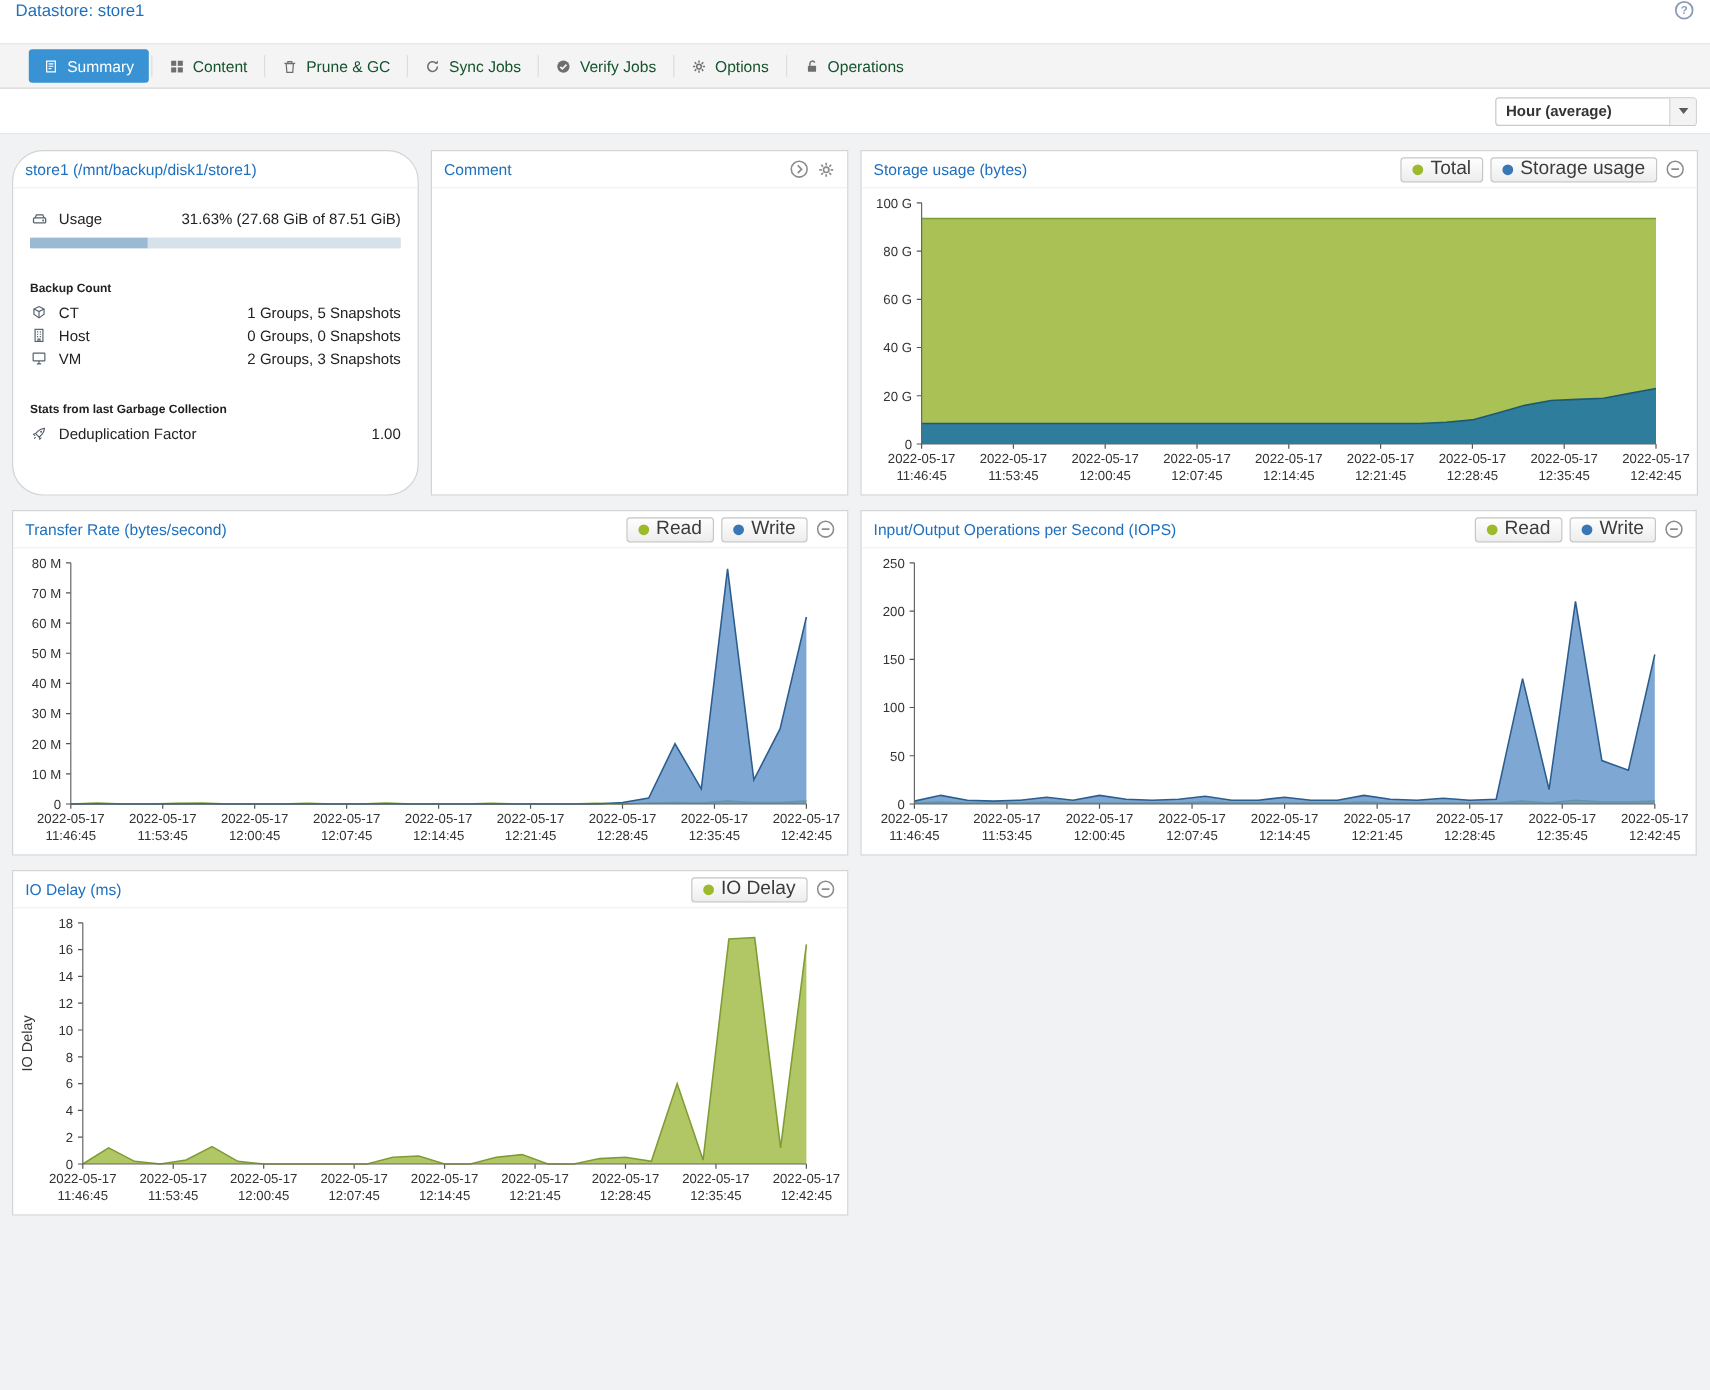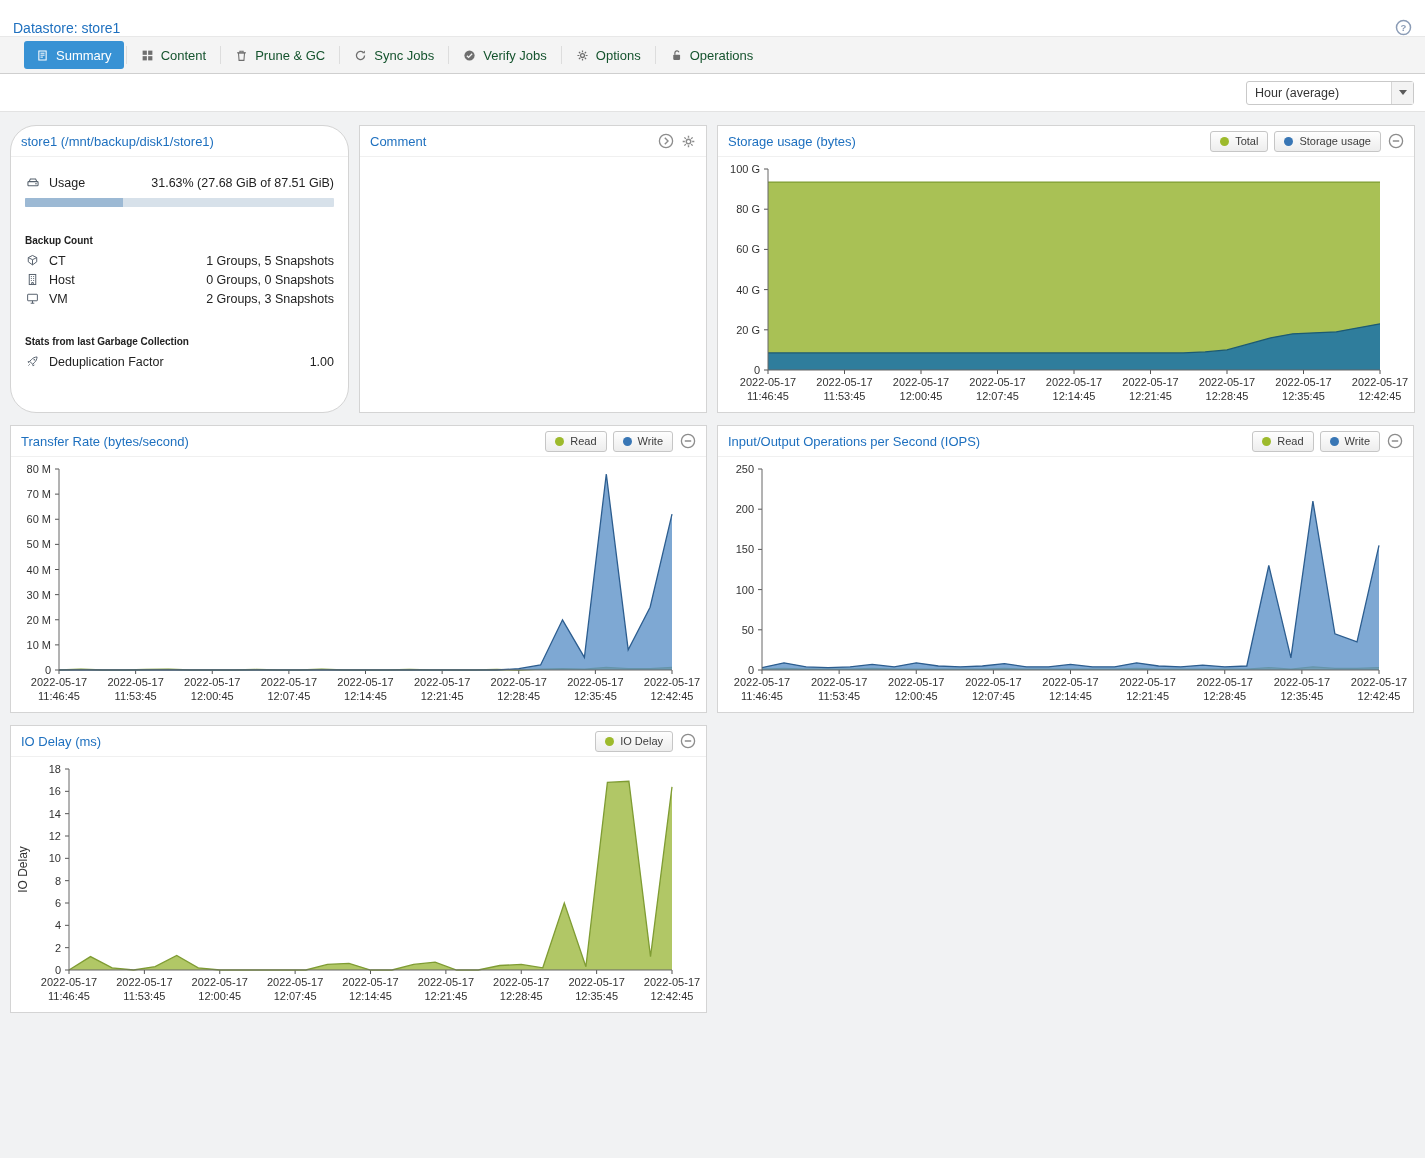--- a/index.html
+++ b/index.html
@@ -1,44 +1,44 @@
 <!DOCTYPE html>
 <html style="--accent-blue: #1e70bf; --tab-active-bg: #3892d4; --progress-fill: #9cb9d4; --progress-track: #d7e1ea;"><head>
 <meta charset="utf-8">
 <style>
   *{box-sizing:border-box;margin:0;padding:0;}
   html,body{background:#fff;}
   body{font-family:"Liberation Sans","DejaVu Sans",sans-serif;font-size:13px;color:#212121;}
   .app{width:1425px;height:1158px;background:#f1f2f3;overflow:hidden;display:flex;flex-direction:column;}
 
-  .titlebar{flex:0 0 36px;background:#fff;display:flex;align-items:flex-end;justify-content:space-between;padding:0 13px;}
+  .titlebar{flex:0 0 36px;background:#fff;display:flex;align-items:flex-start;justify-content:space-between;padding:0 13px;}
   .app-title{color:var(--accent-blue,#1e70bf);font-size:14px;}
   .help-btn{color:#8b9cb6;display:flex;cursor:pointer;}
 
   .tabbar{flex:0 0 38px;background:#f4f4f4;border-top:1px solid #e8e8e8;border-bottom:1px solid #cfcfcf;display:flex;align-items:center;padding:0 24px;}
   .tab{display:flex;align-items:center;gap:7px;height:28px;padding:0 12px;color:#14532d;cursor:pointer;border-radius:3px;white-space:nowrap;}
   .tab .ticon{color:#6e6e6e;display:flex;}
   .tab.active{background:var(--tab-active-bg,#3892d4);color:#fff;}
   .tab.active .ticon{color:#fff;}
   .tabsep{width:1px;height:18px;background:#ddd;margin:0 2px;}
 
-  .combo-row{flex:0 0 38px;background:#fff;border-bottom:1px solid #e3e3e3;display:flex;align-items:center;justify-content:flex-end;padding:0 11px;}
+  .combo-row{flex:0 0 38px;background:#fff;border-bottom:1px solid #e3e3e3;display:flex;align-items:center;justify-content:flex-end;padding:0 11px;font-weight:bold;}
   .combo{width:168px;height:24px;border:1px solid #c9c9c9;border-radius:3px;background:#fff;display:flex;align-items:center;justify-content:space-between;font-size:12.5px;color:#333;cursor:pointer;}
   .combo-text{padding:0 8px;overflow:hidden;white-space:nowrap;}
   .combo-trigger{width:22px;height:100%;border-left:1px solid #d5d5d5;background:#f3f3f3;display:flex;align-items:center;justify-content:center;}
   .caret{width:0;height:0;border-left:4px solid transparent;border-right:4px solid transparent;border-top:5px solid #5a5a5a;}
 
   .content{flex:1;padding:13px 10px 0;}
   .row{display:flex;gap:10px;margin-bottom:12px;}
   .panel{background:#fff;border:1px solid #d4d4d4;height:288px;display:flex;flex-direction:column;min-width:0;}
   .panel-header{flex:0 0 31px;display:flex;align-items:center;justify-content:space-between;padding:0 10px;border-bottom:1px solid #f0f0f0;}
   .panel-title{color:var(--accent-blue,#1e70bf);font-size:13px;white-space:nowrap;}
   .panel-tools{display:flex;align-items:center;gap:7px;}
   .legend{display:flex;gap:6px;}
-  .legend-pill{display:inline-flex;align-items:center;gap:6px;height:21px;padding:0 9px;border:1px solid #c6c6c6;border-radius:3px;background:linear-gradient(#fefefe,#ededed);font-size:11px;color:#3c3c3c;cursor:pointer;white-space:nowrap;}
+  .legend-pill{display:inline-flex;align-items:center;gap:6px;height:21px;padding:0 9px;border:1px solid #c6c6c6;border-radius:3px;background:linear-gradient(#fefefe,#ededed);font-size:16px;color:#3c3c3c;cursor:pointer;white-space:nowrap;}
   .legend-dot{width:9px;height:9px;border-radius:50%;flex:0 0 9px;}
   .tool-icon{color:#8c8c8c;display:flex;cursor:pointer;}
 
   .w-store{flex:0 0 339px;border-radius:26px;}
   .w-comment{flex:0 0 348px;}
   .w-grow{flex:1;}
   .w-half{flex:0 0 697px;}
 
   .summary-body{padding:16px 14px 0;flex:1;font-size:12.5px;}
   .kv{display:flex;align-items:center;justify-content:space-between;padding:2.5px 0;}

